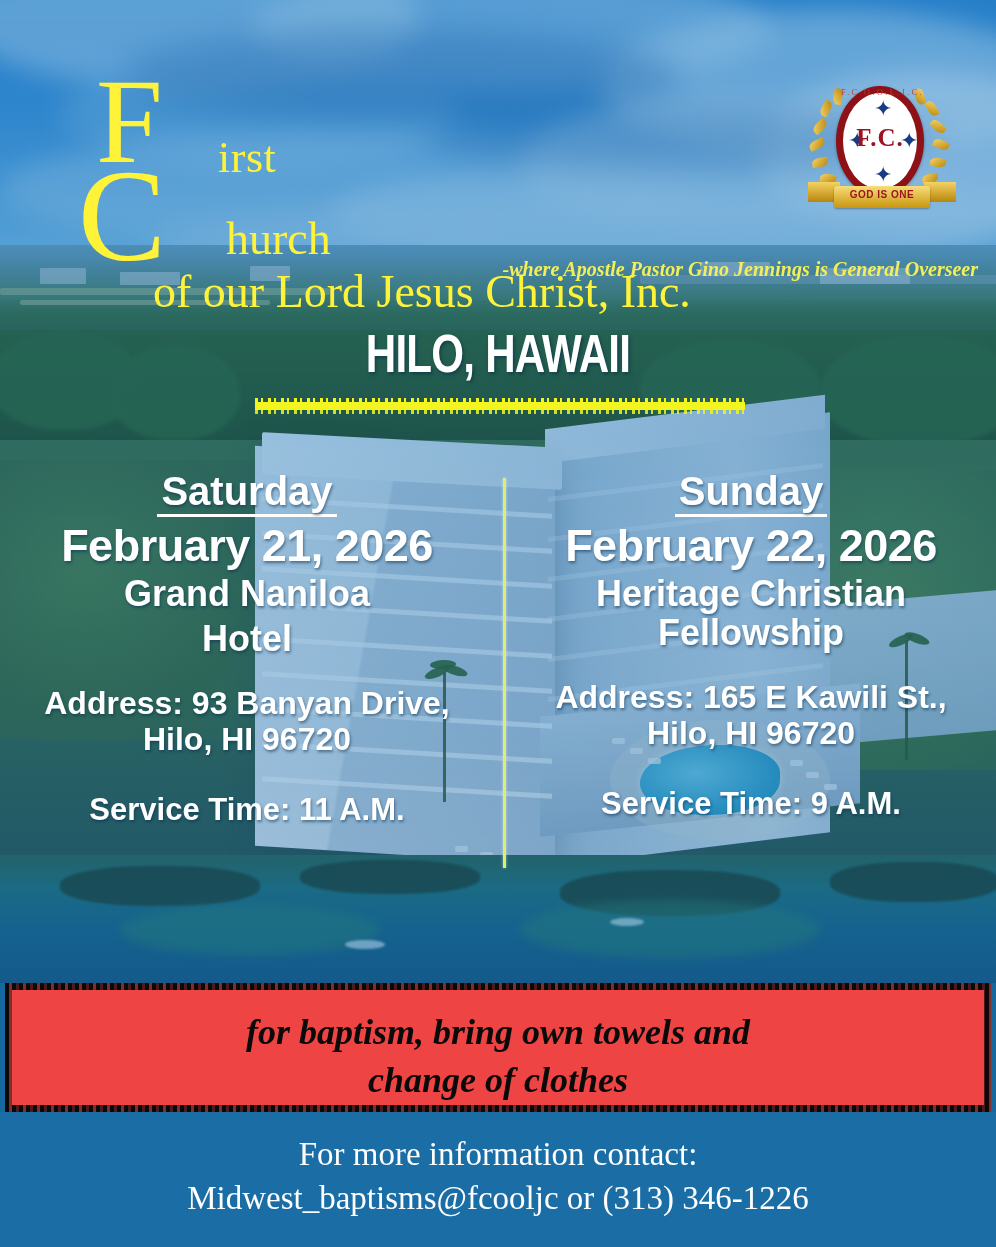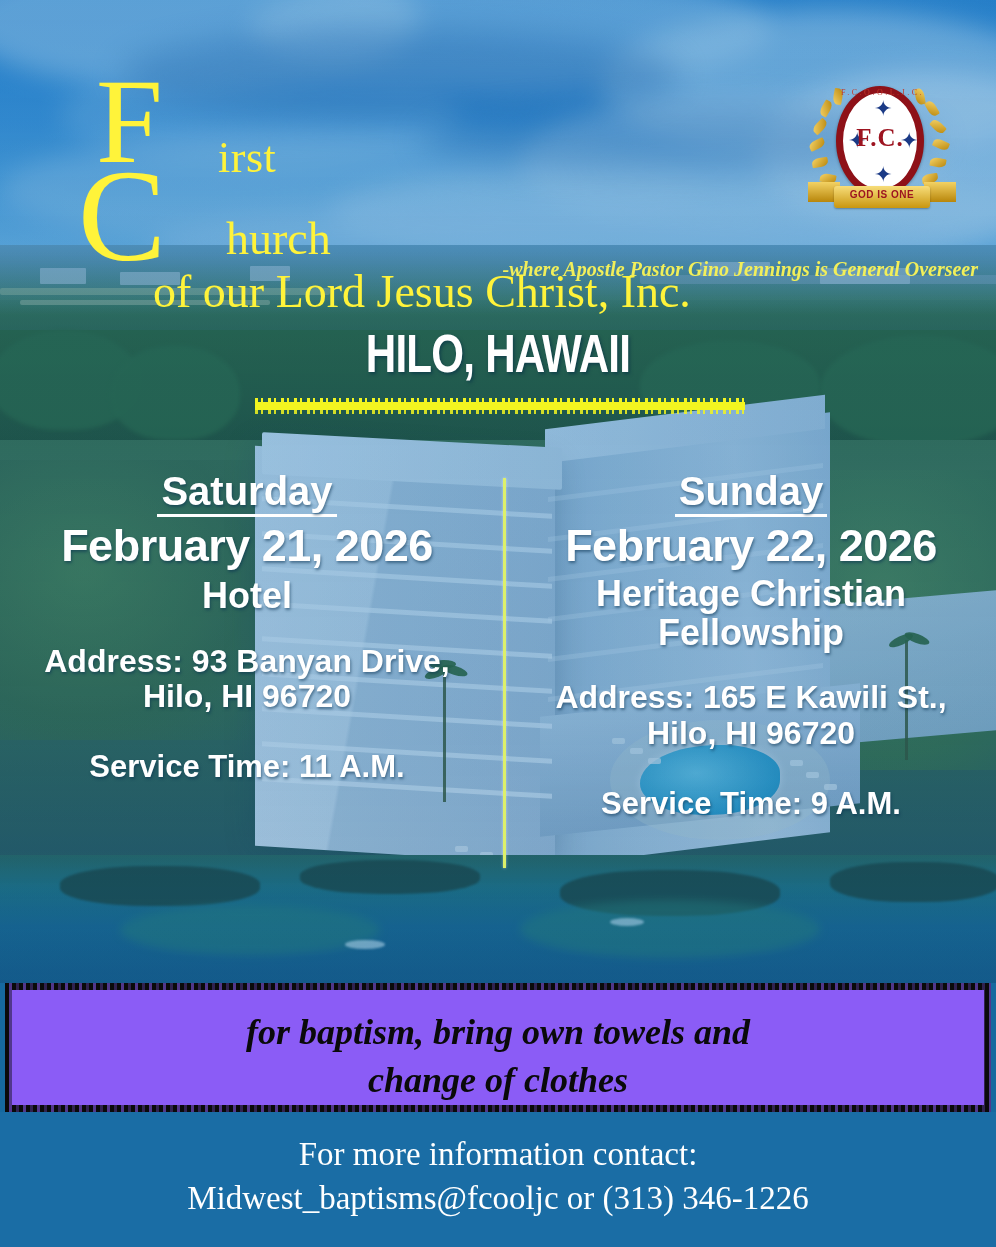--- a/index.html
+++ b/index.html
@@ -155,21 +155,21 @@
   .colR{left:506px;}
   .day{font-size:40px;line-height:1.05;display:inline-block;
        border-bottom:3px solid #fff;padding:0 4px 2px;}
   .date{font-size:45px;line-height:1.12;margin-top:4px;letter-spacing:-.5px;}
   .venue{font-size:36px;line-height:1.07;margin-top:4px;}
   .addr{font-size:32px;line-height:1.1;margin-top:28px;text-align:center;}
   .time{font-size:31px;line-height:1.1;margin-top:36px;}
 
   
   .note{position:absolute;left:5px;top:983px;width:986px;height:129px;
-        background:#8b5cf6;box-sizing:border-box;}
+        background:#ef4444;box-sizing:border-box;}
   .noteEdge{position:absolute;left:0;top:0;width:986px;height:129px;box-sizing:border-box;
         border:7px solid #0a0a0a;
         -webkit-mask-image:repeating-linear-gradient(90deg,#000 0 4px,rgba(0,0,0,.45) 4px 7px,#000 7px 11px,rgba(0,0,0,.7) 11px 14px);
         mask-image:repeating-linear-gradient(90deg,#000 0 4px,rgba(0,0,0,.45) 4px 7px,#000 7px 11px,rgba(0,0,0,.7) 11px 14px);}
   .noteTxt{position:absolute;left:0;top:26px;width:986px;text-align:center;
         font-family:"Liberation Serif",serif;font-weight:bold;font-style:italic;
         font-size:36px;line-height:1.32;color:#0a0a0a;}
 
   
   .footer{position:absolute;left:0;top:1112px;width:996px;height:135px;
@@ -319,20 +319,21 @@
     <div class="brushCore"></div>
     <div class="brushBot"></div>
   </div>
 
   <div class="cols">
     <div class="divider"></div>
 
     <div class="col colL">
       <div><span class="day">Saturday</span></div>
       <div class="date">February 21, 2026</div>
+      <div class="venue">Grand Naniloa</div>
       <div class="venue" style="margin-top:6px">Hotel</div>
       <div class="addr">Address: 93 Banyan Drive,</div>
       <div class="addr" style="margin-top:0">Hilo, HI 96720</div>
       <div class="time">Service Time: 11 A.M.</div>
     </div>
 
     <div class="col colR">
       <div><span class="day">Sunday</span></div>
       <div class="date">February 22, 2026</div>
       <div class="venue">Heritage Christian</div>

